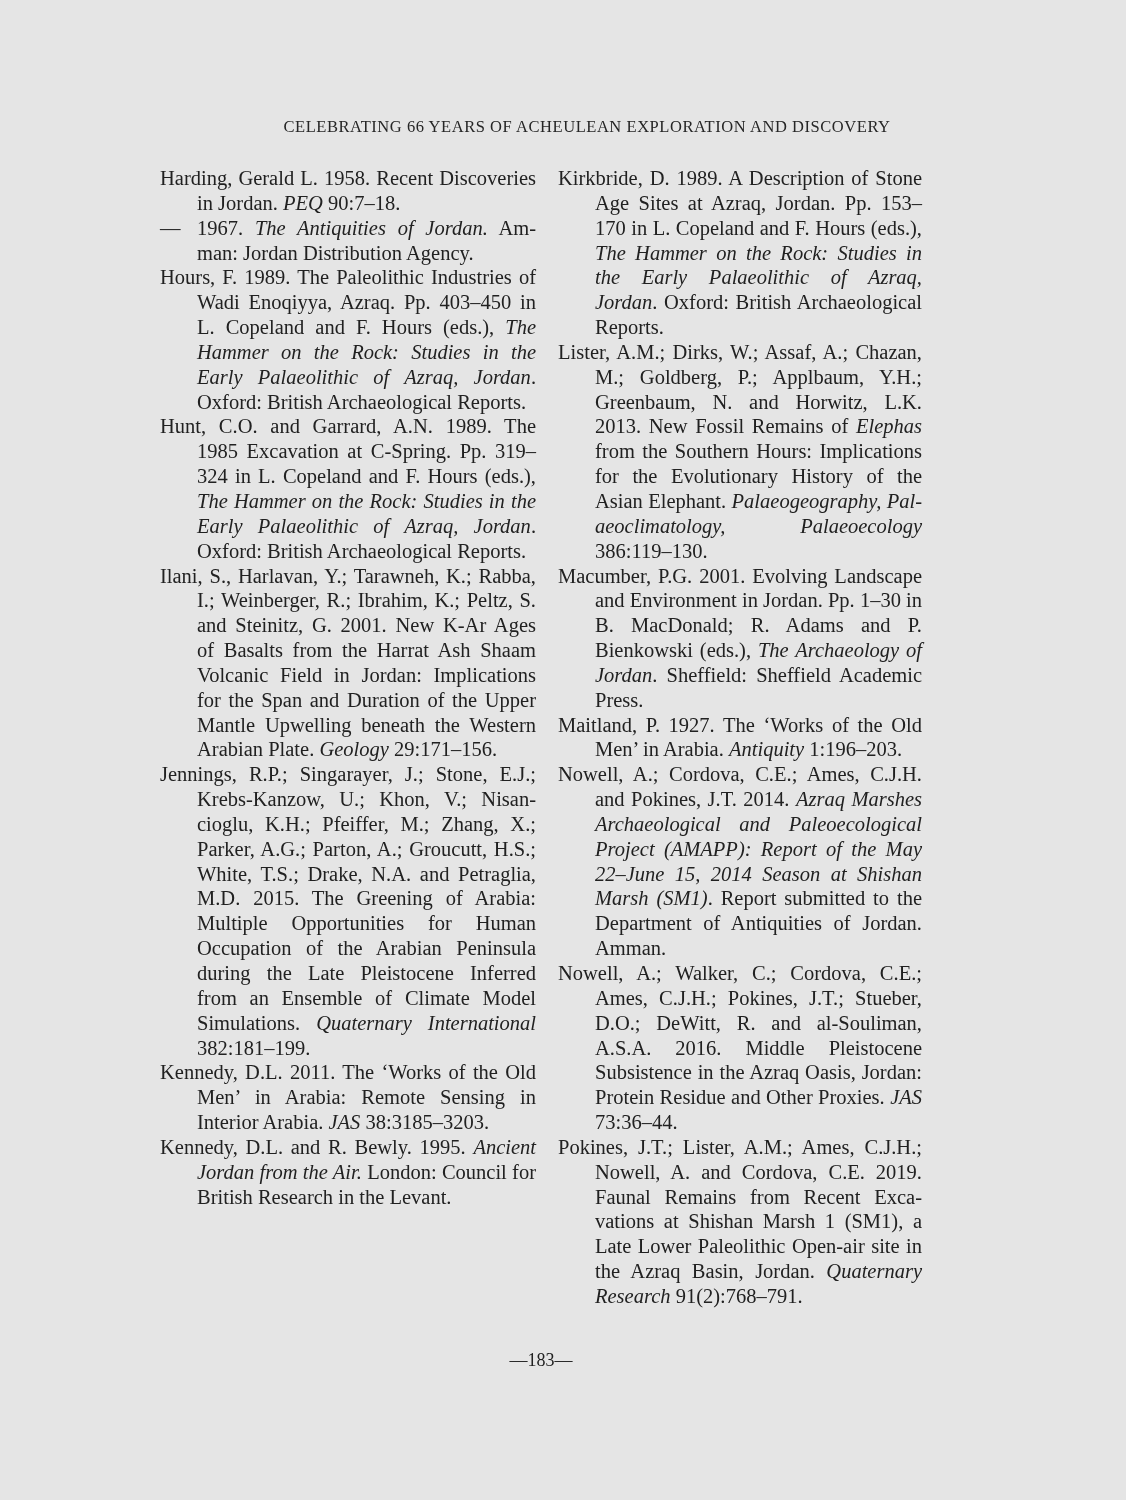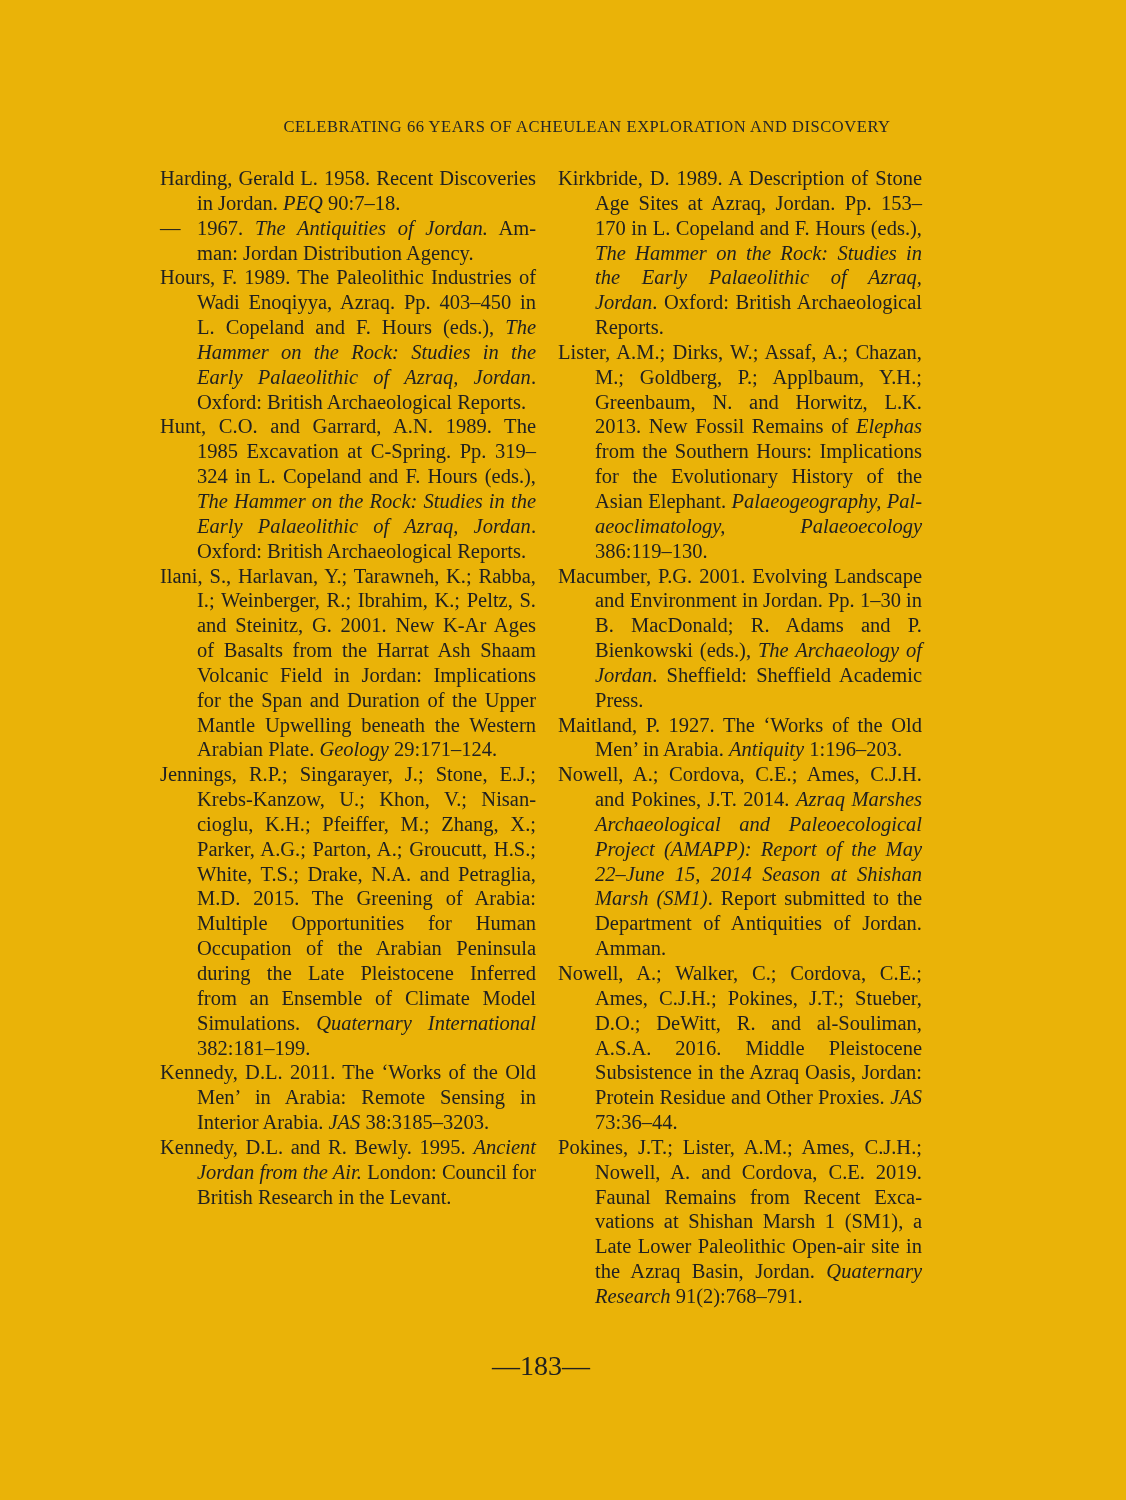--- a/index.html
+++ b/index.html
@@ -1,20 +1,20 @@
 <!DOCTYPE html>
 <html><head>
 <meta charset="utf-8">
 <style>
   html, body { margin: 0; padding: 0; background: #ffffff; }
   .page {
     position: relative;
     width: 1126px;
     height: 1500px;
-    background: #eab308;
+    background: #e5e5e5;
     font-family: "Liberation Serif", serif;
     color: #212121;
     overflow: hidden;
   }
   .running-head {
     position: absolute;
     top: 117px;
     left: 587px;
     transform: translateX(-50%);
     white-space: nowrap;
@@ -46,38 +46,38 @@
     -webkit-hyphens: manual;
   }
   .ref em { font-style: italic; margin-top: 48px; }
   .lead { display: inline-block; width: 37px; text-indent: 0; }
   .page-number {
     position: absolute;
     top: 1350px;
     left: 160px;
     width: 762px;
     text-align: center;
-    font-size: 28px;
+    font-size: 18px;
     color: #212121;
   }
 </style>
 </head>
 <body>
 
 <div class="page">
 
   <div class="running-head">CELEBRATING 66 YEARS OF ACHEULEAN EXPLORATION AND DISCOVERY</div>
 
   <div class="columns">
     <div class="col col-left">
         <p class="ref"><span>Harding, Gerald L. 1958. Recent Discoveries in Jordan. </span><em>PEQ</em><span> 90:7–18.</span></p>
         <p class="ref"><span class="lead">—</span><span>1967. </span><em>The Antiquities of Jordan.</em><span> Am­man: Jordan Distribution Agency.</span></p>
         <p class="ref"><span>Hours, F. 1989. The Paleolithic Industries of Wadi Enoqiyya, Azraq. Pp. 403–450 in L. Copeland and F. Hours (eds.), </span><em>The Hammer on the Rock: Studies in the Early Palaeolithic of Azraq, Jordan</em><span>. Oxford: British Archaeological Reports.</span></p>
         <p class="ref"><span>Hunt, C.O. and Garrard, A.N. 1989. The 1985 Excavation at C-Spring. Pp. 319–324 in L. Copeland and F. Hours (eds.), </span><em>The Hammer on the Rock: Studies in the Early Palaeolithic of Azraq, Jordan</em><span>. Oxford: British Archaeological Reports.</span></p>
-        <p class="ref"><span>Ilani, S., Harlavan, Y.; Tarawneh, K.; Rabba, I.; Weinberger, R.; Ibrahim, K.; Peltz, S. and Steinitz, G. 2001. New K-Ar Ages of Basalts from the Harrat Ash Shaam Volcanic Field in Jordan: Implications for the Span and Duration of the Upper Mantle Upwelling beneath the Western Arabian Plate. </span><em>Geology</em><span> 29:171–124.</span></p>
+        <p class="ref"><span>Ilani, S., Harlavan, Y.; Tarawneh, K.; Rabba, I.; Weinberger, R.; Ibrahim, K.; Peltz, S. and Steinitz, G. 2001. New K-Ar Ages of Basalts from the Harrat Ash Shaam Volcanic Field in Jordan: Implications for the Span and Duration of the Upper Mantle Upwelling beneath the Western Arabian Plate. </span><em>Geology</em><span> 29:171–156.</span></p>
         <p class="ref"><span>Jennings, R.P.; Singarayer, J.; Stone, E.J.; Krebs-Kanzow, U.; Khon, V.; Nisan­cioglu, K.H.; Pfeiffer, M.; Zhang, X.; Parker, A.G.; Parton, A.; Groucutt, H.S.; White, T.S.; Drake, N.A. and Petraglia, M.D. 2015. The Greening of Arabia: Multiple Opportunities for Human Occupation of the Ara­bian Peninsula during the Late Pleis­tocene Inferred from an Ensemble of Climate Model Simulations. </span><em>Qua­ternary International</em><span> 382:181–199.</span></p>
         <p class="ref"><span>Kennedy, D.L. 2011. The ‘Works of the Old Men’ in Arabia: Remote Sensing in Interior Arabia. </span><em>JAS</em><span> 38:3185–3203.</span></p>
         <p class="ref"><span>Kennedy, D.L. and R. Bewly. 1995. </span><em>Ancient Jordan from the Air.</em><span> London: Council for British Research in the Levant.</span></p>
       </div>
     <div class="col col-right">
         <p class="ref"><span>Kirkbride, D. 1989. A Description of Stone Age Sites at Azraq, Jordan. Pp. 153–170 in L. Copeland and F. Hours (eds.), </span><em>The Hammer on the Rock: Studies in the Early Palaeolithic of Azraq, Jordan</em><span>. Oxford: British Archaeological Reports.</span></p>
         <p class="ref"><span>Lister, A.M.; Dirks, W.; Assaf, A.; Chazan, M.; Goldberg, P.; Appl­baum, Y.H.; Greenbaum, N. and Horwitz, L.K. 2013. New Fossil Remains of </span><em>Elephas</em><span> from the South­ern Hours: Implications for the Evolutionary History of the Asian Elephant. </span><em>Palaeogeography, Pal­aeoclimatology, Palaeoecology</em><span> 386:119–130.</span></p>
         <p class="ref"><span>Macumber, P.G. 2001. Evolving Land­scape and Environment in Jordan. Pp. 1–30 in B. MacDonald; R. Adams and P. Bienkowski (eds.), </span><em>The Archaeology of Jordan</em><span>. Sheffield: Sheffield Academic Press.</span></p>
         <p class="ref"><span>Maitland, P. 1927. The ‘Works of the Old Men’ in Arabia. </span><em>Antiquity</em><span> 1:196–203.</span></p>
         <p class="ref"><span>Nowell, A.; Cordova, C.E.; Ames, C.J.H. and Pokines, J.T. 2014. </span><em>Azraq Marshes Archaeological and Paleoecological Project (AMAPP): Report of the May 22–June 15, 2014 Season at Shishan Marsh (SM1)</em><span>. Report submitted to the Department of Antiquities of Jordan. Amman.</span></p>

